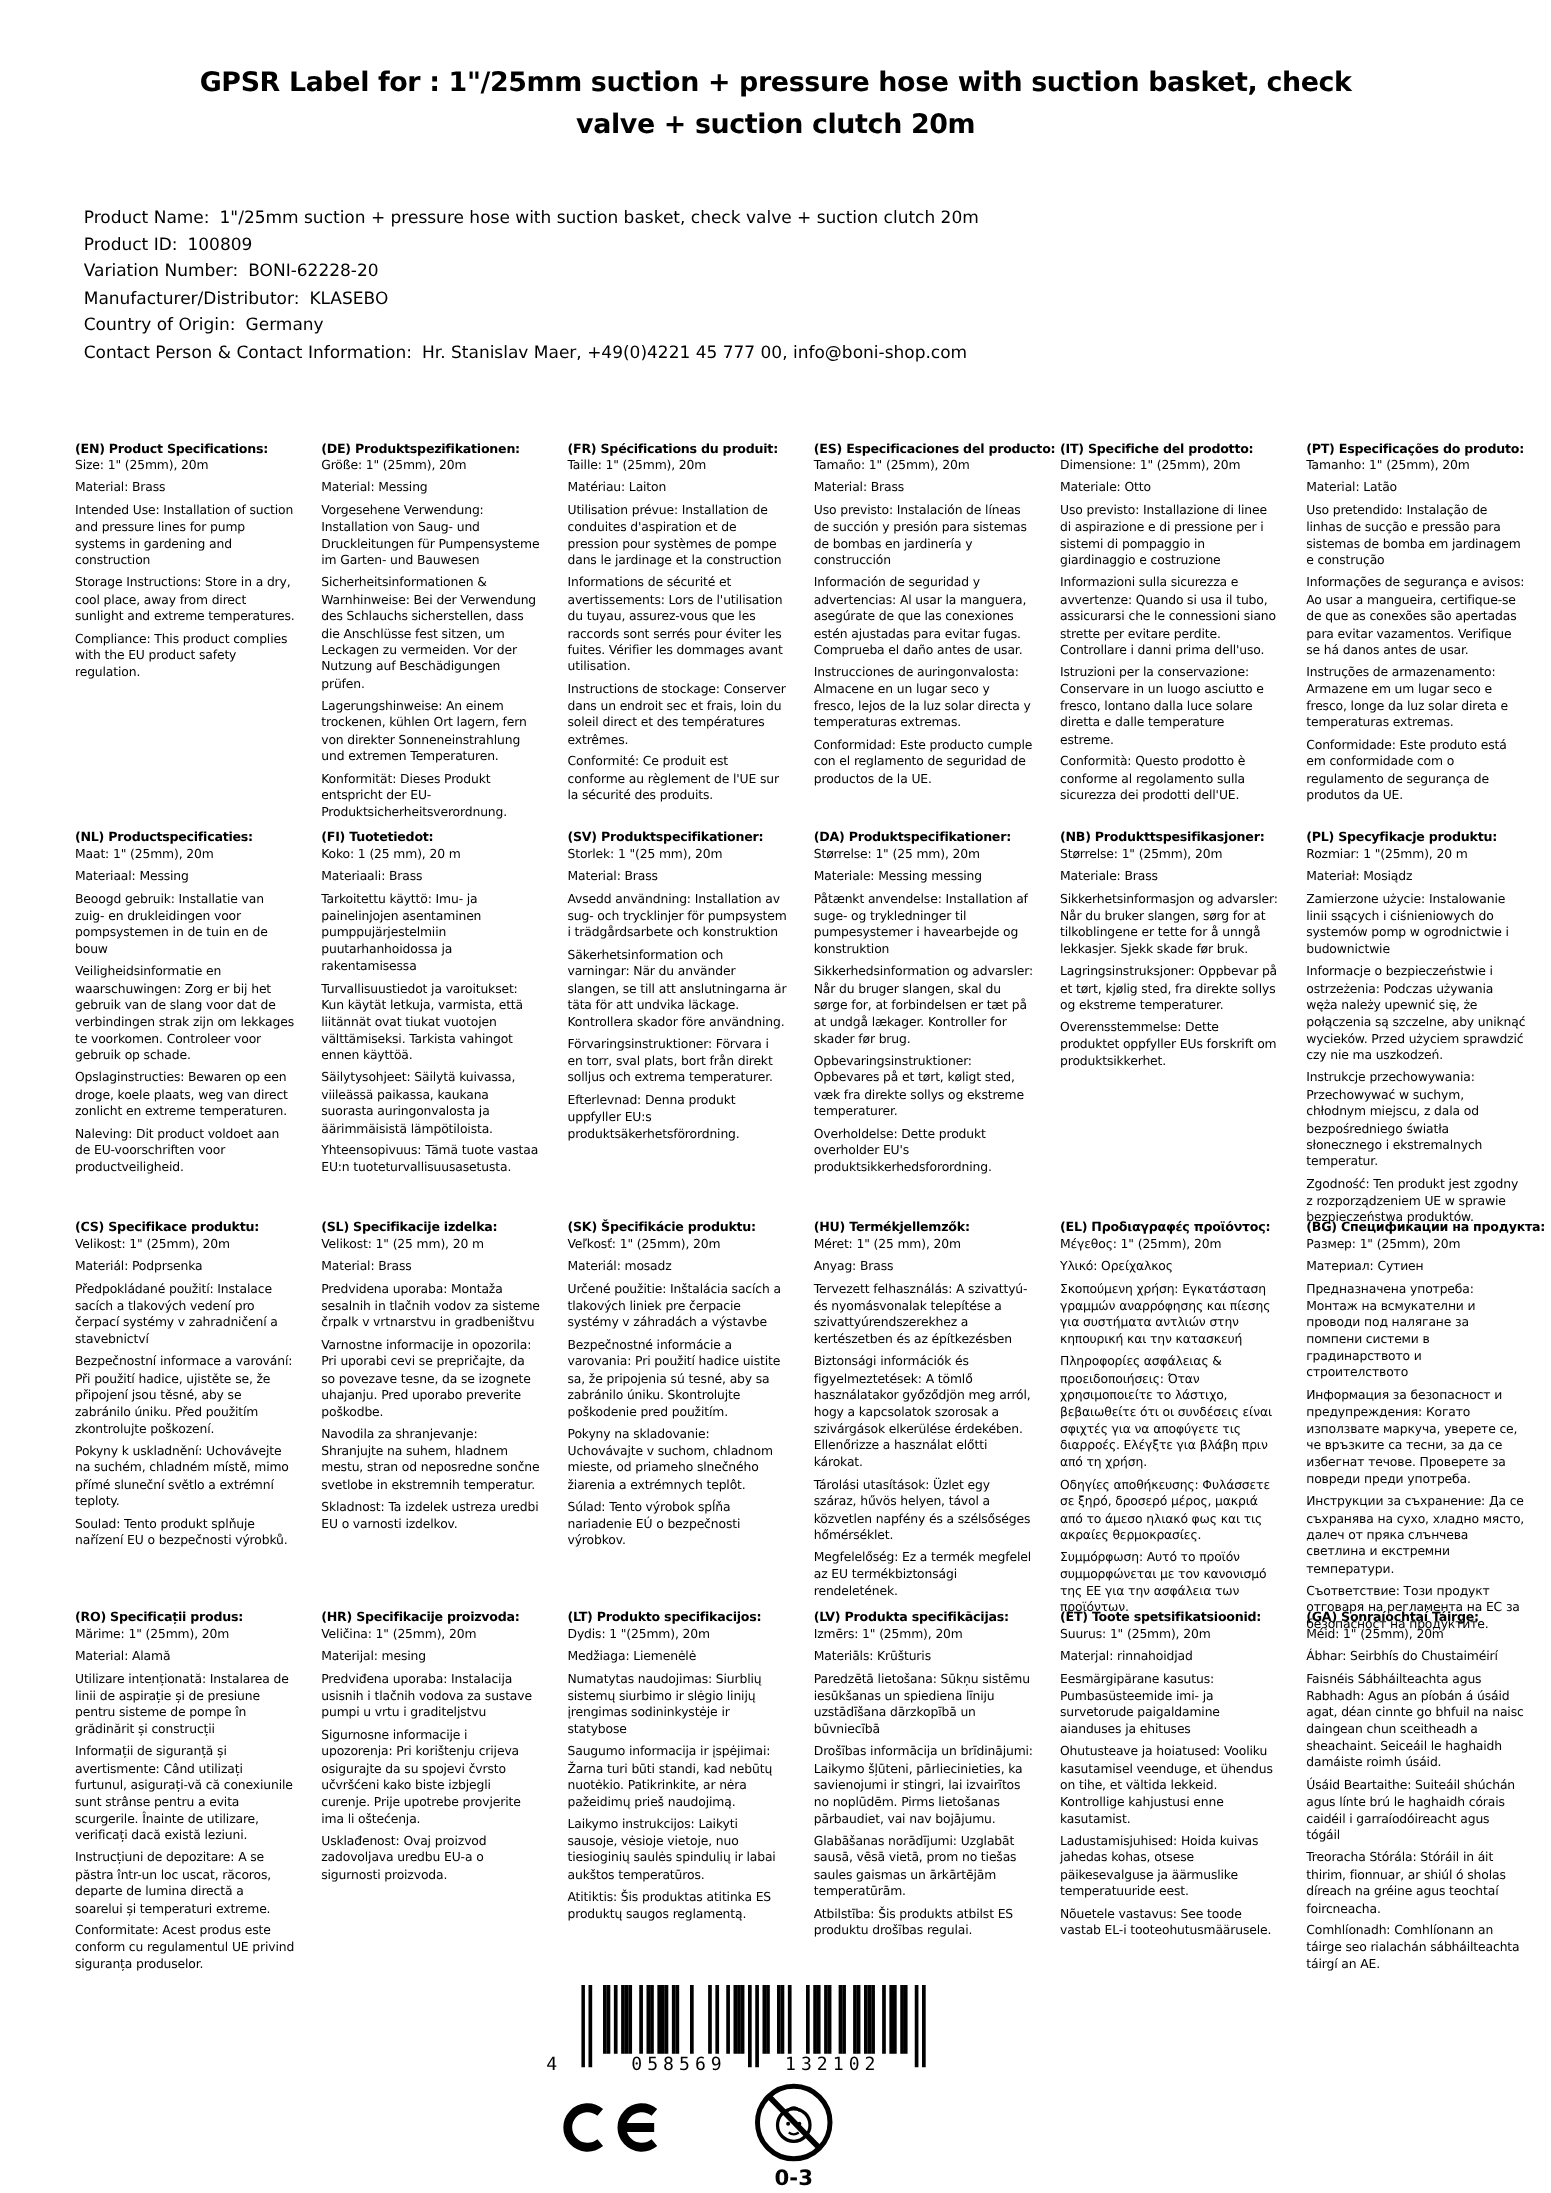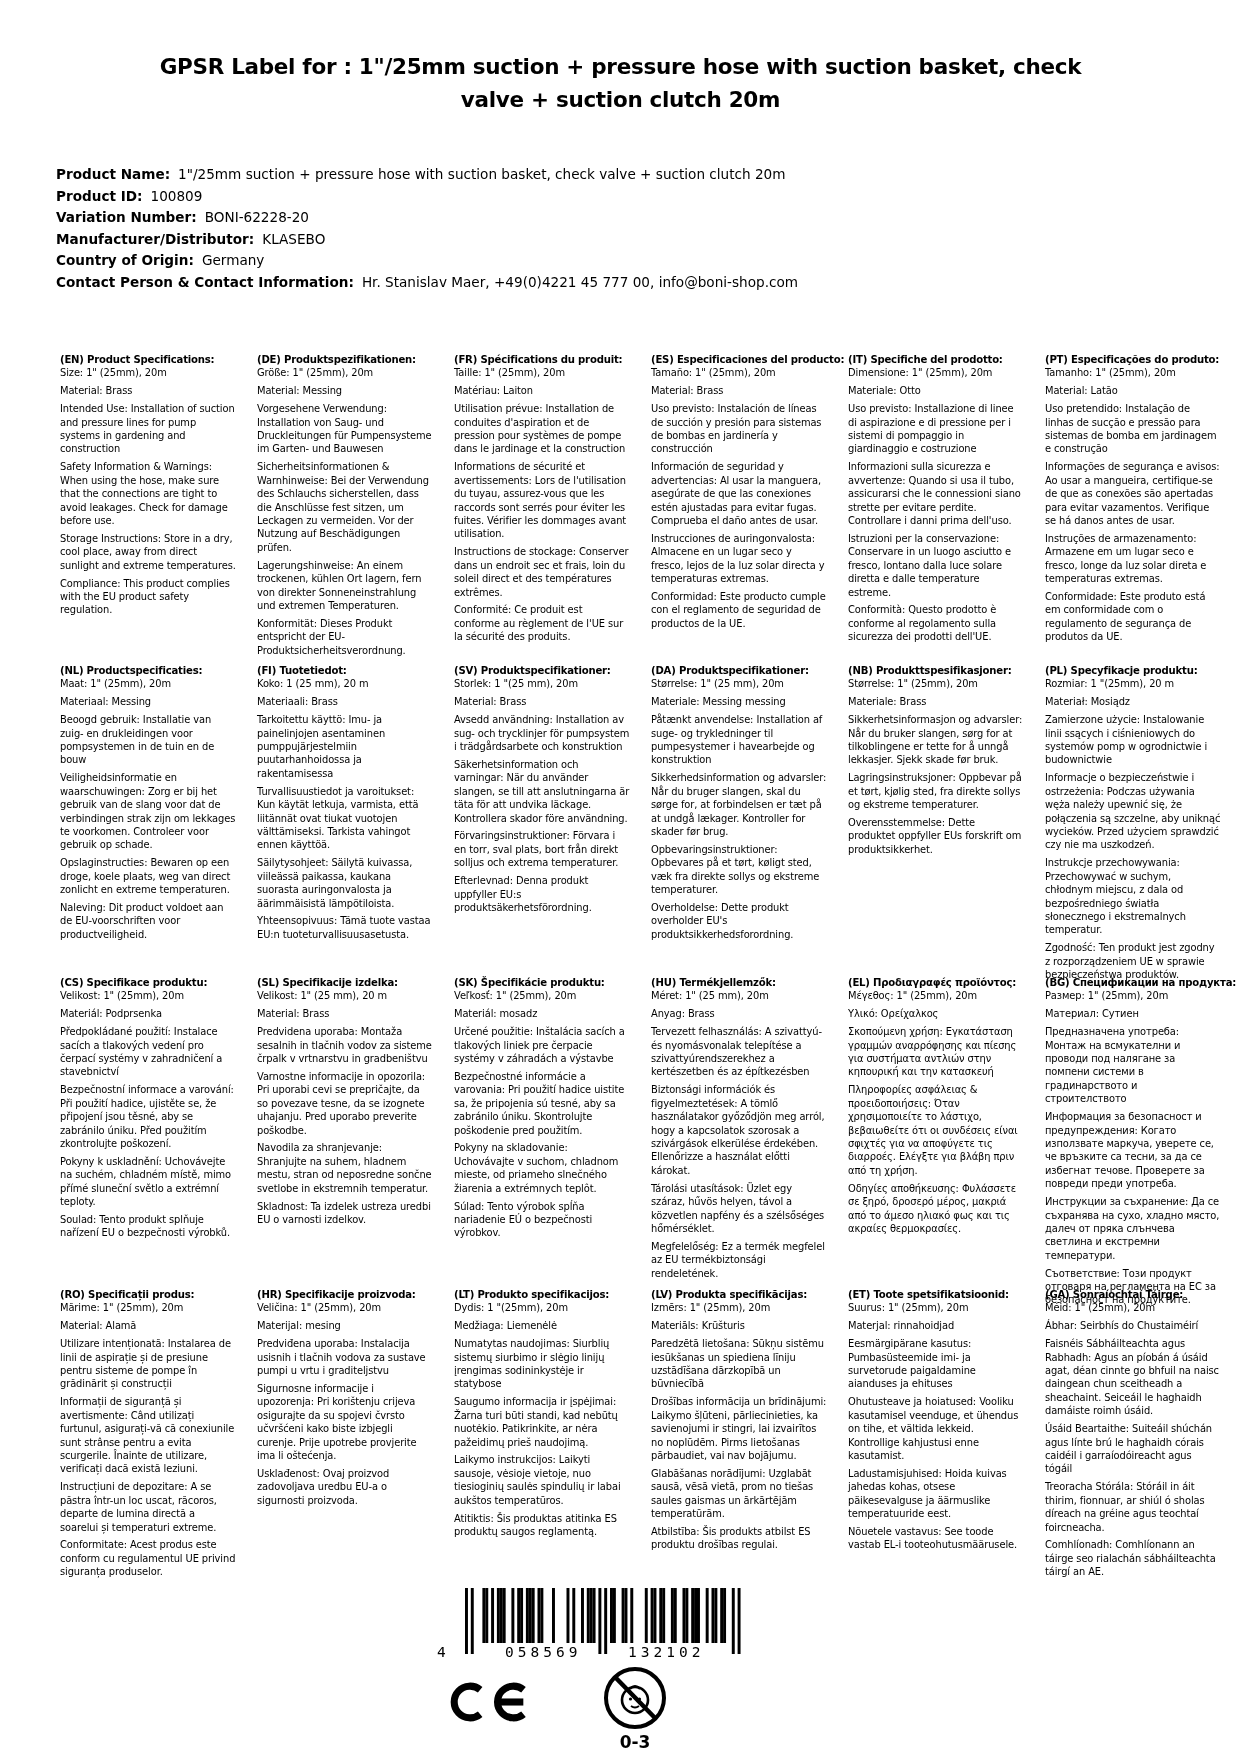--- a/index.html
+++ b/index.html
@@ -10,21 +10,21 @@
   }
   .page-title{
     position:absolute;top:50px;left:0;right:0;margin:0 auto;width:940px;
     text-align:center;font-weight:bold;font-size:21.5px;line-height:33px;
     letter-spacing:-0.3px;
   }
   .product-info{
     position:absolute;left:56px;top:164px;font-size:13.6px;line-height:21.6px;
   }
   .info-row{white-space:nowrap;}
-  .info-label{font-weight:bold;margin-right:8px;}
+  .info-label{font-weight:normal;margin-right:8px;margin-left:11px;}
   .lang-grid{
     position:absolute;left:60px;top:333px;
     display:grid;grid-template-columns:repeat(6,176px);column-gap:21px;
     grid-template-rows:311px 312px 312px auto;
     margin-top:20px;
   }
   .lb{width:176px;overflow:visible;}
   .lb-title{
     font-weight:bold;font-size:10.1px;line-height:13.4px;
     white-space:nowrap;letter-spacing:-0.2px;
@@ -65,21 +65,20 @@
 
   <div class="info-row"><span class="info-label">Contact Person &amp; Contact Information:</span><span class="info-value">Hr. Stanislav Maer, +49(0)4221 45 777 00, info@boni-shop.com</span></div>
 </section>
 
 <section class="lang-grid" id="lang-grid">
   <div class="lb">
     <div class="lb-title">(EN) Product Specifications:</div>
   <p class="lb-para">Size: 1" (25mm), 20m</p>
       <p class="lb-para">Material: Brass</p>
       <p class="lb-para">Intended Use: Installation of suction and pressure lines for pump systems in gardening and construction</p>
-      <p class="lb-para">Safety Information &amp; Warnings: When using the hose, make sure that the connections are tight to avoid leakages. Check for damage before use.</p>
       <p class="lb-para">Storage Instructions: Store in a dry, cool place, away from direct sunlight and extreme temperatures.</p>
       <p class="lb-para">Compliance: This product complies with the EU product safety regulation.</p>
     </div>
 
   <div class="lb">
     <div class="lb-title">(DE) Produktspezifikationen:</div>
   <p class="lb-para">Größe: 1" (25mm), 20m</p>
       <p class="lb-para">Material: Messing</p>
       <p class="lb-para">Vorgesehene Verwendung: Installation von Saug- und Druckleitungen für Pumpensysteme im Garten- und Bauwesen</p>
       <p class="lb-para">Sicherheitsinformationen &amp; Warnhinweise: Bei der Verwendung des Schlauchs sicherstellen, dass die Anschlüsse fest sitzen, um Leckagen zu vermeiden. Vor der Nutzung auf Beschädigungen prüfen.</p>
@@ -226,20 +225,21 @@
       <p class="lb-para">Megfelelőség: Ez a termék megfelel az EU termékbiztonsági rendeletének.</p>
     </div>
 
   <div class="lb">
     <div class="lb-title">(EL) Προδιαγραφές προϊόντος:</div>
   <p class="lb-para">Μέγεθος: 1" (25mm), 20m</p>
       <p class="lb-para">Υλικό: Ορείχαλκος</p>
       <p class="lb-para">Σκοπούμενη χρήση: Εγκατάσταση γραμμών αναρρόφησης και πίεσης για συστήματα αντλιών στην κηπουρική και την κατασκευή</p>
       <p class="lb-para">Πληροφορίες ασφάλειας &amp; προειδοποιήσεις: Όταν χρησιμοποιείτε το λάστιχο, βεβαιωθείτε ότι οι συνδέσεις είναι σφιχτές για να αποφύγετε τις διαρροές. Ελέγξτε για βλάβη πριν από τη χρήση.</p>
       <p class="lb-para">Οδηγίες αποθήκευσης: Φυλάσσετε σε ξηρό, δροσερό μέρος, μακριά από το άμεσο ηλιακό φως και τις ακραίες θερμοκρασίες.</p>
+      <p class="lb-para">Συμμόρφωση: Αυτό το προϊόν συμμορφώνεται με τον κανονισμό της ΕΕ για την ασφάλεια των προϊόντων.</p>
     </div>
 
   <div class="lb">
     <div class="lb-title">(BG) Спецификации на продукта:</div>
   <p class="lb-para">Размер: 1" (25mm), 20m</p>
       <p class="lb-para">Материал: Сутиен</p>
       <p class="lb-para">Предназначена употреба: Монтаж на всмукателни и проводи под налягане за помпени системи в градинарството и строителството</p>
       <p class="lb-para">Информация за безопасност и предупреждения: Когато използвате маркуча, уверете се, че връзките са тесни, за да се избегнат течове. Проверете за повреди преди употреба.</p>
       <p class="lb-para">Инструкции за съхранение: Да се съхранява на сухо, хладно място, далеч от пряка слънчева светлина и екстремни температури.</p>
       <p class="lb-para">Съответствие: Този продукт отговаря на регламента на ЕС за безопасност на продуктите.</p>

